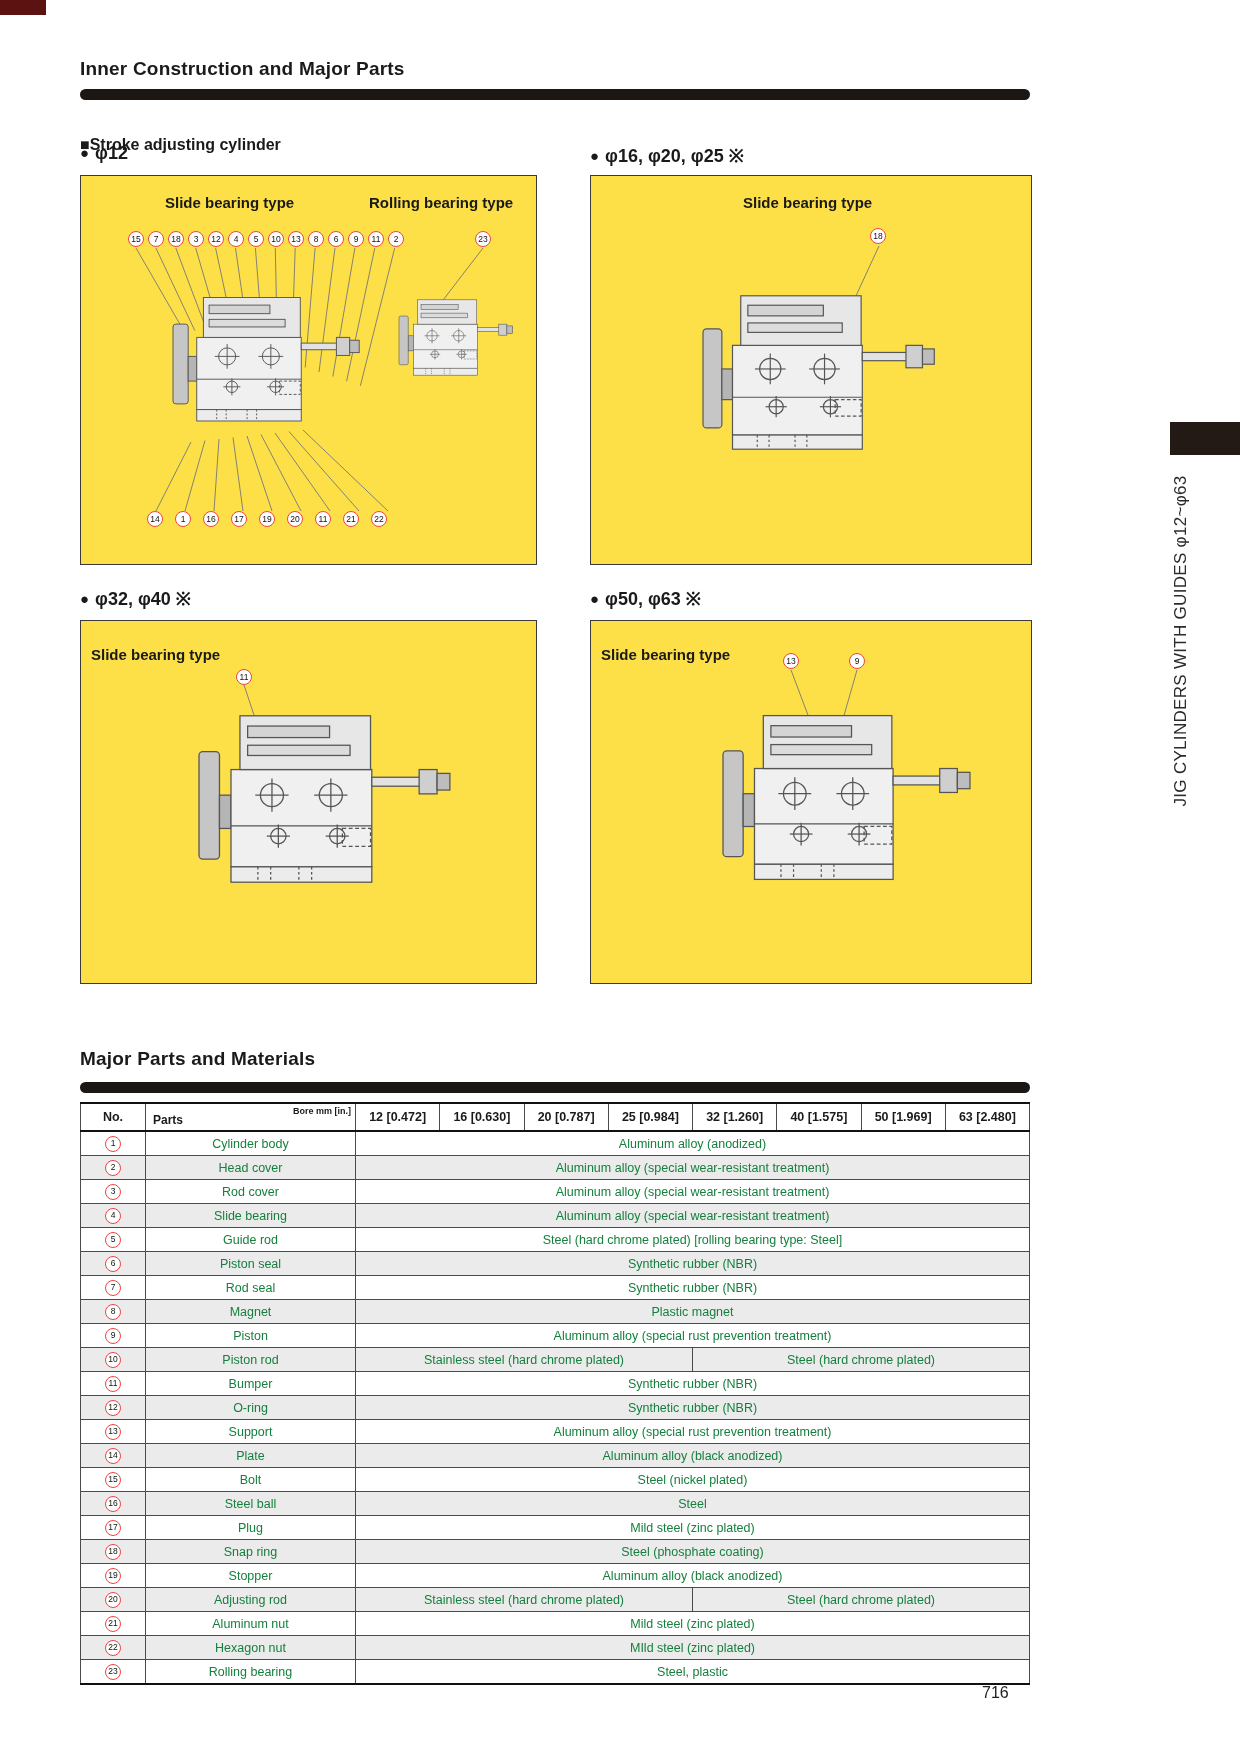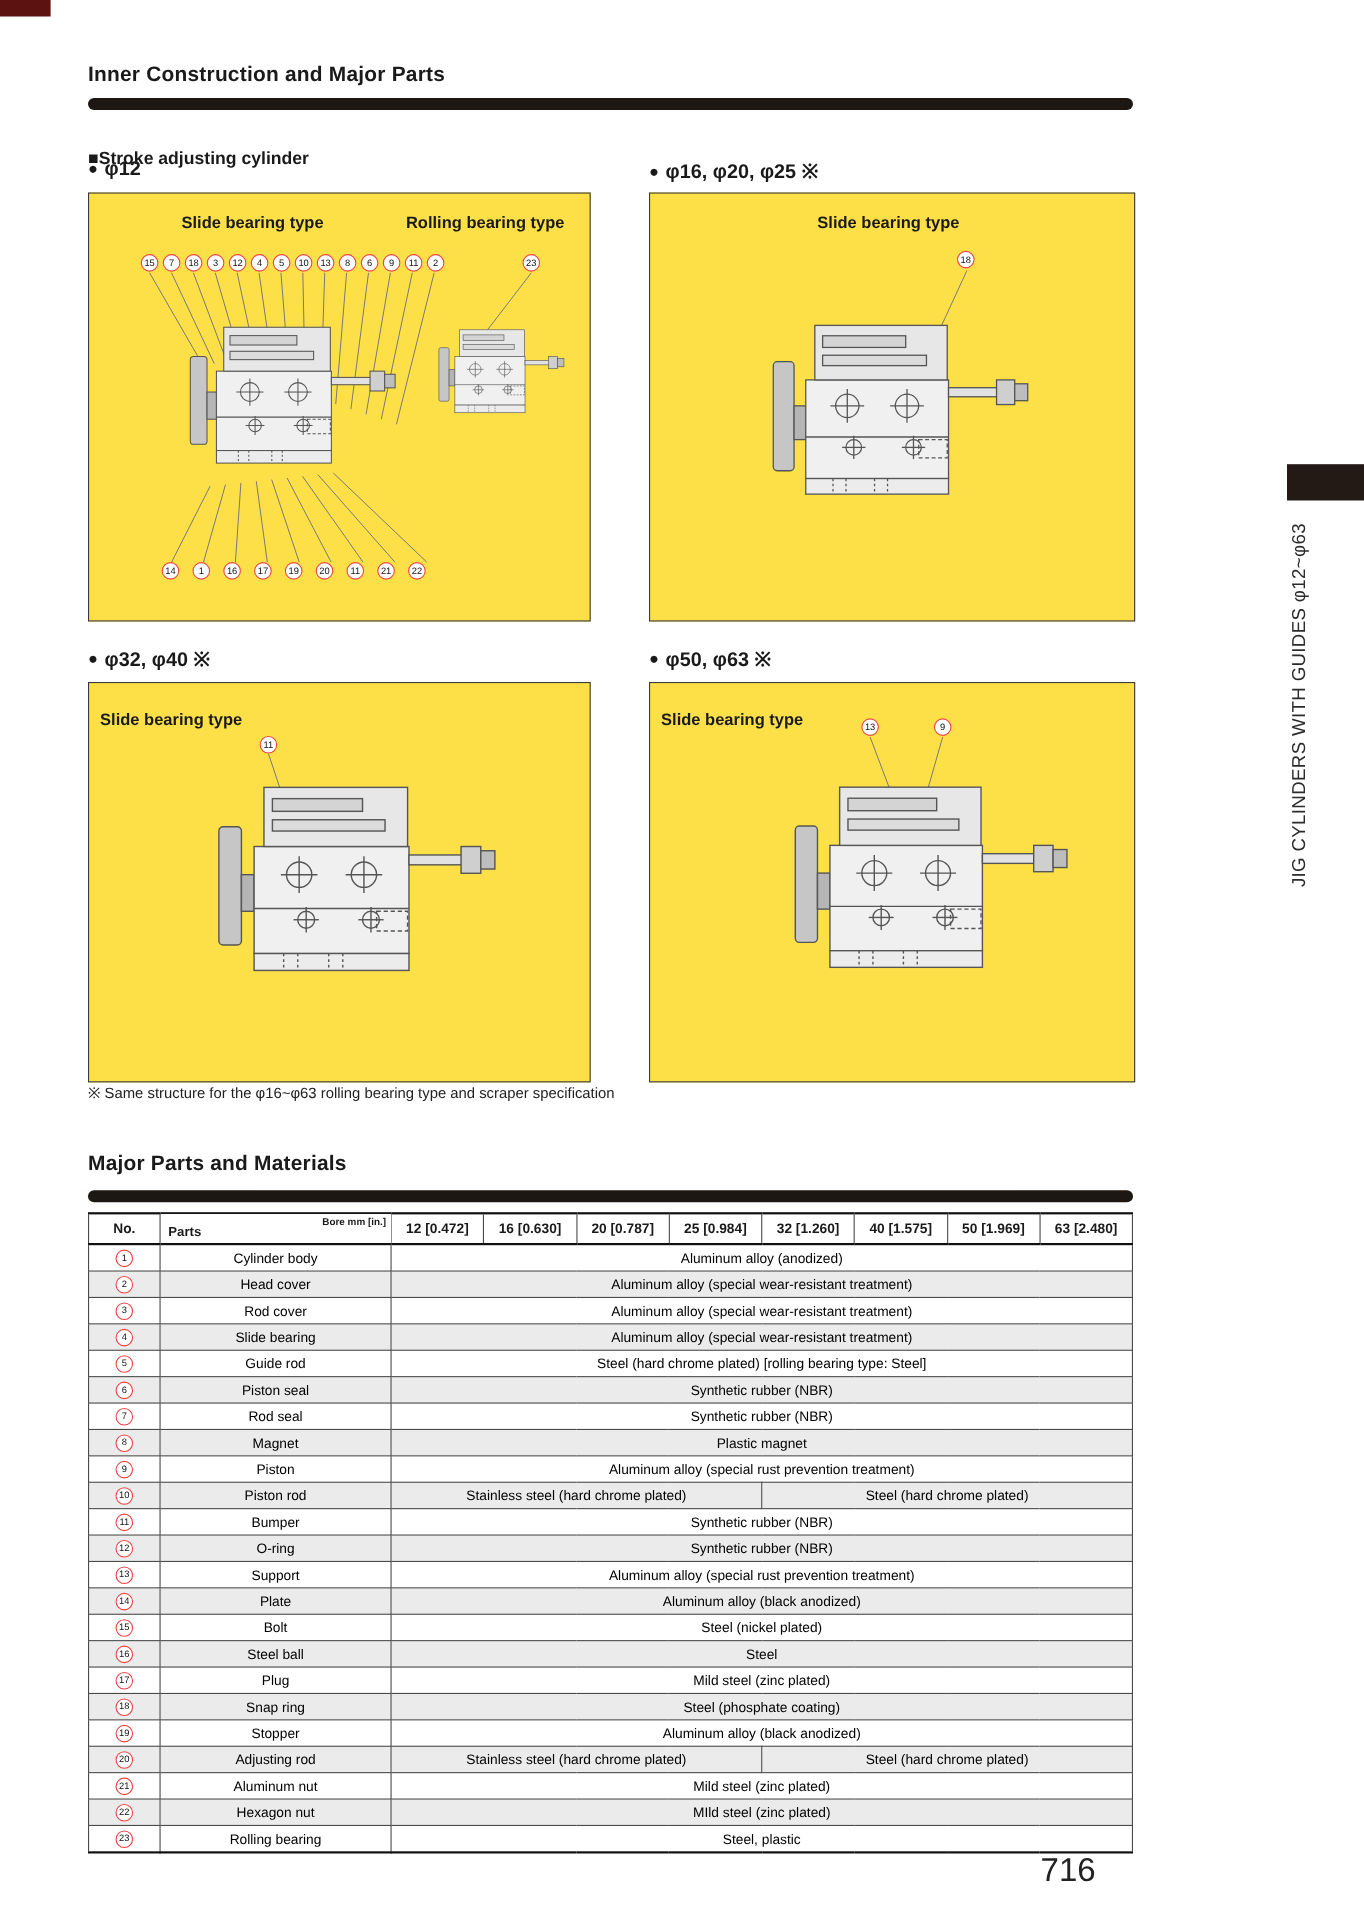--- a/index.html
+++ b/index.html
@@ -30,27 +30,27 @@
       font-weight:bold;background:#fff;}
   th.th-no{font-weight:bold;font-size:12.5px;}
   th.th-parts{position:relative;font-weight:normal;
       background:linear-gradient(to bottom right,transparent calc(50% - 0.7px),
       #555 calc(50% - 0.7px),#555 calc(50% + 0.7px),transparent calc(50% + 0.7px));}
   .lbl-parts{position:absolute;left:7px;bottom:3px;font-size:12px;}
   .lbl-bore{position:absolute;right:4px;top:2px;font-size:9px;}
   .bore-th{font-size:12.5px;}
   tr.shade{background:#ebebeb;}
   td.no-cell{padding-top:2px;}
-  td.part-cell,td.mat-cell{font-size:12.5px;color:#000000;}
+  td.part-cell,td.mat-cell{font-size:12.5px;color:#15803d;}
   .sidebar{position:absolute;left:1158px;top:455px;width:46px;height:372px;}
   .sidebar-text{position:absolute;left:50%;top:50%;
       transform:translate(-50%,-50%) rotate(-90deg);white-space:nowrap;
       font-size:17px;color:#2b2b2b;letter-spacing:0.3px;}
   .side-tab{position:absolute;left:1170px;top:422px;width:70px;height:33px;background:#241a15;}
-  .pageno{position:absolute;left:946px;top:1684px;font-size:30px;color:#222;}
+  .pageno{position:absolute;left:982px;top:1684px;font-size:16px;color:#222;}
   .drawing-stroke{stroke:#555;stroke-width:1;}
 </style>
 </head>
 <body>
 
 <div class="page">
 
   <svg width="0" height="0" style="position:absolute">
     <defs>
       <g id="cyl" class="drawing-stroke" fill="none">
@@ -207,21 +207,20 @@
       <use href="#cyl" transform="translate(132,82) scale(1.26)"></use>
     </svg>
     <div class="panel-label" style="left:10px;top:25px">Slide bearing type</div>
     <div class="co-row" style="left:192px;top:32px;gap:50px">
         <span class="co">13</span>
         <span class="co">9</span>
       </div>
   </div>
 
   <div class="notes" style="left:80px;top:984px;width:760px">
-    <div>※ Same structure for the φ16~φ63 rolling bearing type and scraper specification</div>
   </div>
 
   <div class="h1" style="left:80px;top:1048px">Major Parts and Materials</div>
   <div class="rule-bar" style="left:80px;top:1082px"></div>
 
   <table class="parts" style="left:80px;top:1102px">
     <colgroup>
       <col style="width:65px">
         <col style="width:210px">
       <col>

